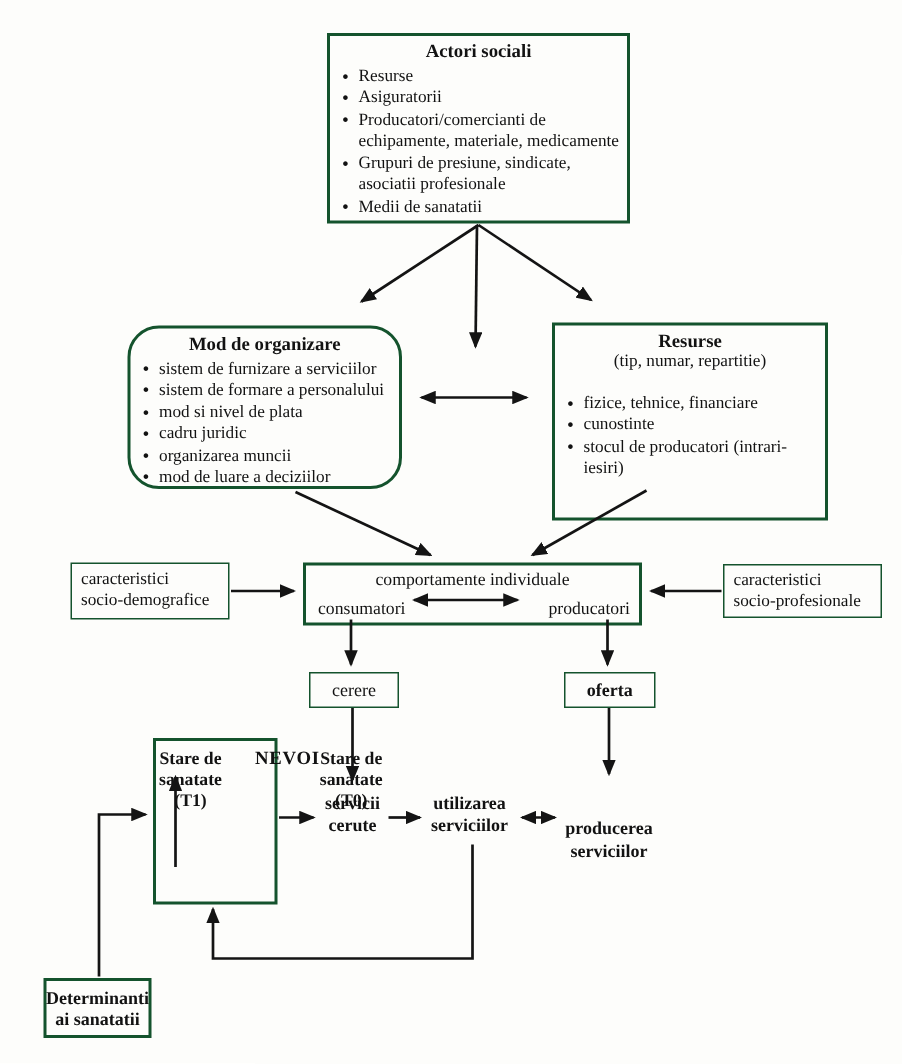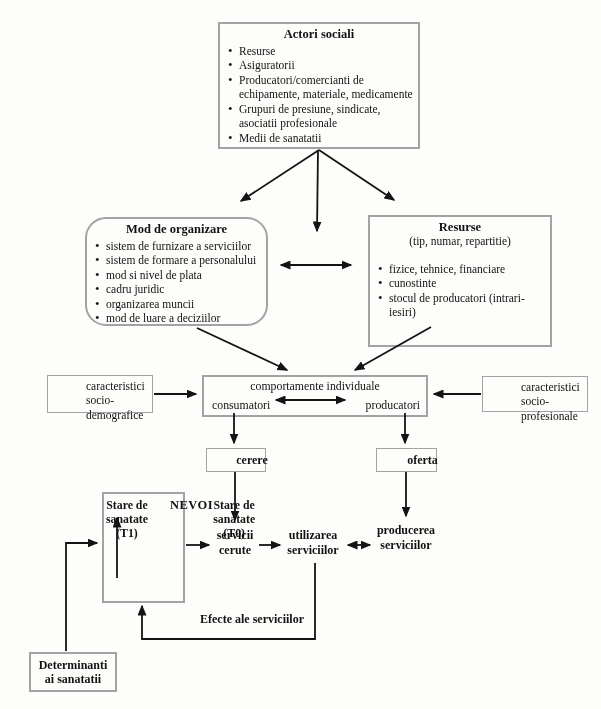--- a/index.html
+++ b/index.html
@@ -4,23 +4,23 @@
 <style>
   html,body { margin:0; padding:0; background:#ffffff; }
   .canvas {
     position:relative; width:601px; height:709px;
     background:#fdfdfb; color:#121212;
     font-family:"Liberation Serif", serif;
     overflow:hidden;
   }
   .box {
     position:absolute; box-sizing:border-box;
-    border:2px solid #a3a3a3; background:transparent;
+    border:2px solid #14532d; background:transparent;
   }
-  .thin { border-width:1.5px;padding-left:32px; }
+  .thin { border-width:1.5px; }
   .title { font-weight:bold; font-size:12.5px; text-align:center; line-height:1.2; }
   .subtitle { font-size:11.5px; text-align:center; line-height:1.2; }
   ul.bullets {
     margin:2px 0 0 0; padding:0 2px 0 19px; list-style:none;
     font-size:11.5px; line-height:1.26;
   }
   ul.bullets li { position:relative; }
   ul.bullets li::before { content:"\2022"; position:absolute; left:-11px; top:-1px; font-size:13px; }
   .smallbox-text { font-size:11.5px; line-height:1.25; padding:3px 0 0 6px; }
   .centerlabel { position:absolute; text-align:center; font-weight:bold; font-size:12px; line-height:1.22; }
@@ -92,21 +92,21 @@
   </div>
 
   <div class="box thin" style="left:482px; top:376px; width:106px; height:36px;">
     <div class="smallbox-text">
       <div>caracteristici</div>
       <div>socio-profesionale</div>
     </div>
   </div>
 
   <div class="box thin" style="left:206px; top:448px; width:60px; height:24px; display:flex; align-items:center; justify-content:center;">
-    <span style="font-weight:bold; font-size:12px;">cerere</span>
+    <span style="font-weight:normal; font-size:12px;">cerere</span>
   </div>
   <div class="box thin" style="left:376px; top:448px; width:61px; height:24px; display:flex; align-items:center; justify-content:center;">
     <span style="font-weight:bold; font-size:12px;">oferta</span>
   </div>
 
   <div class="box" style="left:102px; top:492px; width:83px; height:111px;">
     <div class="stare-inner">
       <div class="stare-block">
         <div>Stare de</div>
         <div>sanatate (T1)</div>
@@ -120,27 +120,26 @@
   </div>
 
   <div class="centerlabel" style="left:204px; top:528px; width:62px;">
     <div>servicii</div>
     <div>cerute</div>
   </div>
   <div class="centerlabel" style="left:277px; top:528px; width:72px;">
     <div>utilizarea</div>
     <div>serviciilor</div>
   </div>
-  <div class="centerlabel" style="left:368px; top:523px; width:76px;">
+  <div class="centerlabel" style="left:368px; top:545px; width:76px;">
     <div>producerea</div>
     <div>serviciilor</div>
   </div>
-  <div class="centerlabel" style="left:186px; top:612px; width:132px;">Efecte ale serviciilor</div>
 
-  <div class="box" style="left:29px; top:652px; width:88px; height:40px; display:flex; align-items:center; justify-content:center;">
+  <div class="box" style="left:29px; top:652px; width:72px; height:40px; display:flex; align-items:center; justify-content:center;">
     <div class="stare-block" style="font-size:12px;">
       <div>Determinanti</div>
       <div>ai sanatatii</div>
     </div>
   </div>
 
   <svg class="arrow-layer" width="601" height="709" viewBox="0 0 601 709">
     <defs>
       <marker id="ah" markerUnits="userSpaceOnUse" markerWidth="11" markerHeight="9" refX="9.5" refY="4.5" orient="auto">
         <path d="M0,0 L11,4.5 L0,9 z" fill="#141414"></path>

